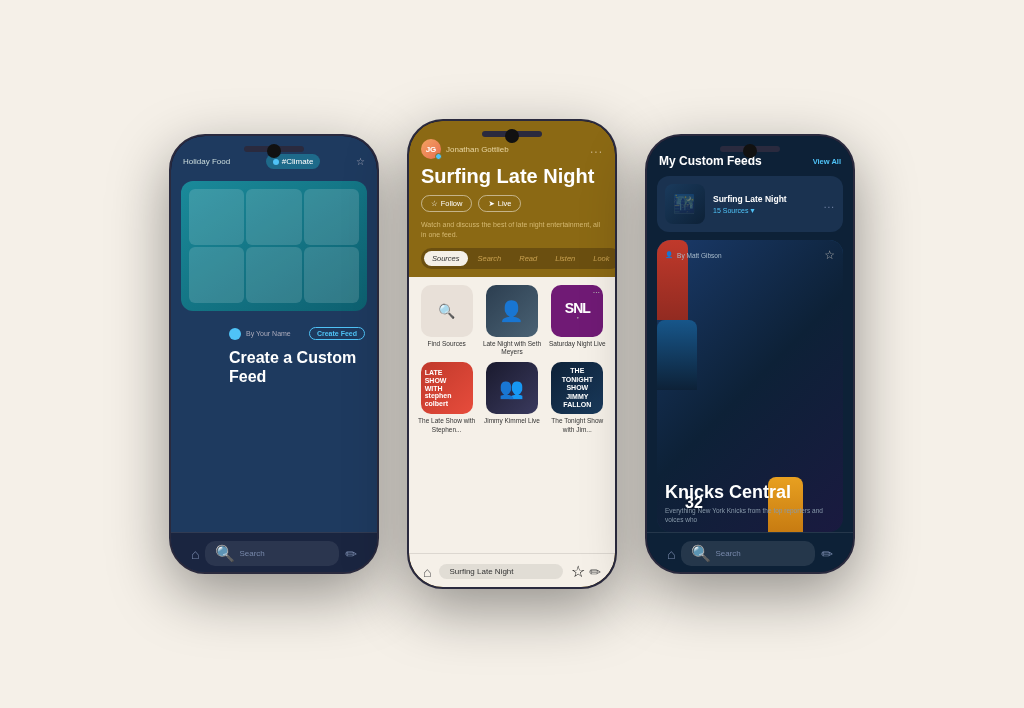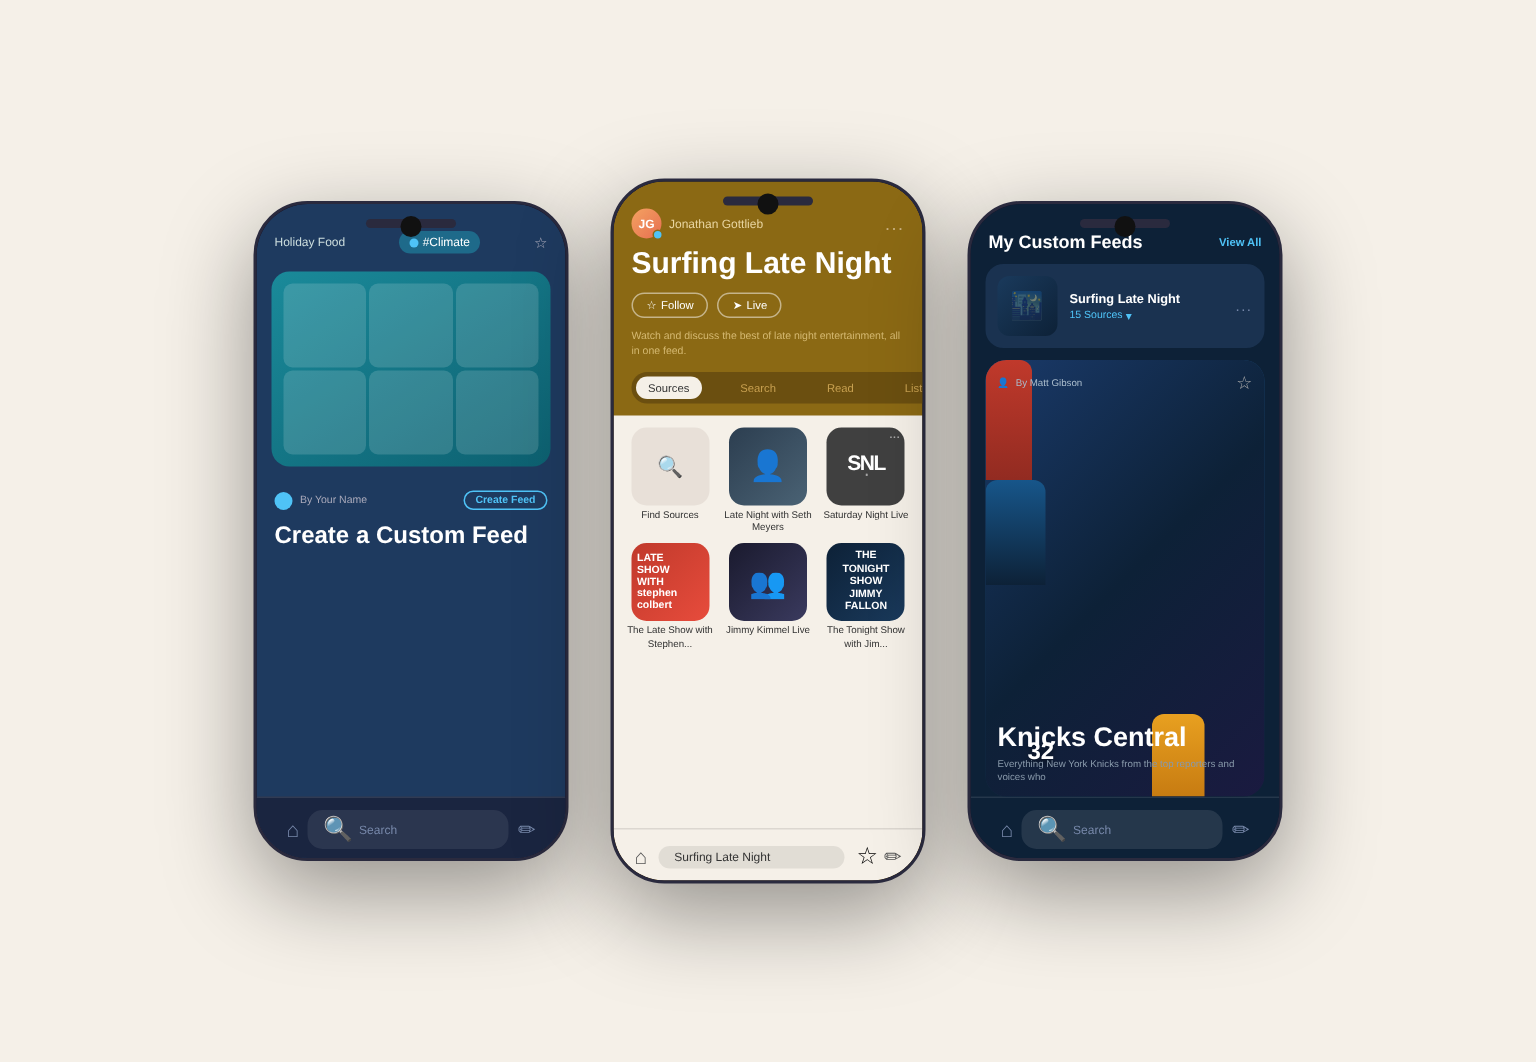--- a/index.html
+++ b/index.html
@@ -134,20 +134,21 @@
     .phone1-grid-cell {
       background: rgba(255,255,255,0.15);
       border-radius: 6px;
     }
 
     .phone1-bottom-area {
       padding: 10px 12px;
       flex: 1;
       display: flex;
       flex-direction: column;
+      margin-left: 46px;
     }
 
     .phone1-user-row {
       display: flex;
       align-items: center;
       justify-content: space-between;
       margin-bottom: 8px;
     }
 
     .phone1-user-label {
@@ -312,25 +313,26 @@
 
     .phone2-desc {
       font-size: 7px;
       color: #d4b870;
       line-height: 1.4;
       margin-bottom: 8px;
     }
 
     .phone2-tabs {
       display: flex;
-      gap: 18px;
+      gap: 2px;
       background: #6b4f10;
       border-radius: 16px;
       padding: 3px;
       width: fit-content;
+      font-style: italic;
     }
 
     .p2-tab {
       padding: 3px 8px;
       border-radius: 12px;
       font-size: 7.5px;
       color: #c8a050;
       font-weight: 500;
     }
 
@@ -394,21 +396,21 @@
       font-size: 14px;
       color: #888;
     }
 
     .seth-thumb {
       background: linear-gradient(135deg, #2c3e50, #4a6274);
       font-size: 20px;
     }
 
     .snl-thumb {
-      background: #404040;
+      background: #701a75;
       font-size: 11px;
       font-weight: 900;
       letter-spacing: -1px;
       flex-direction: column;
     }
 
     .snl-dots {
       position: absolute;
       top: 2px;
       right: 3px;

